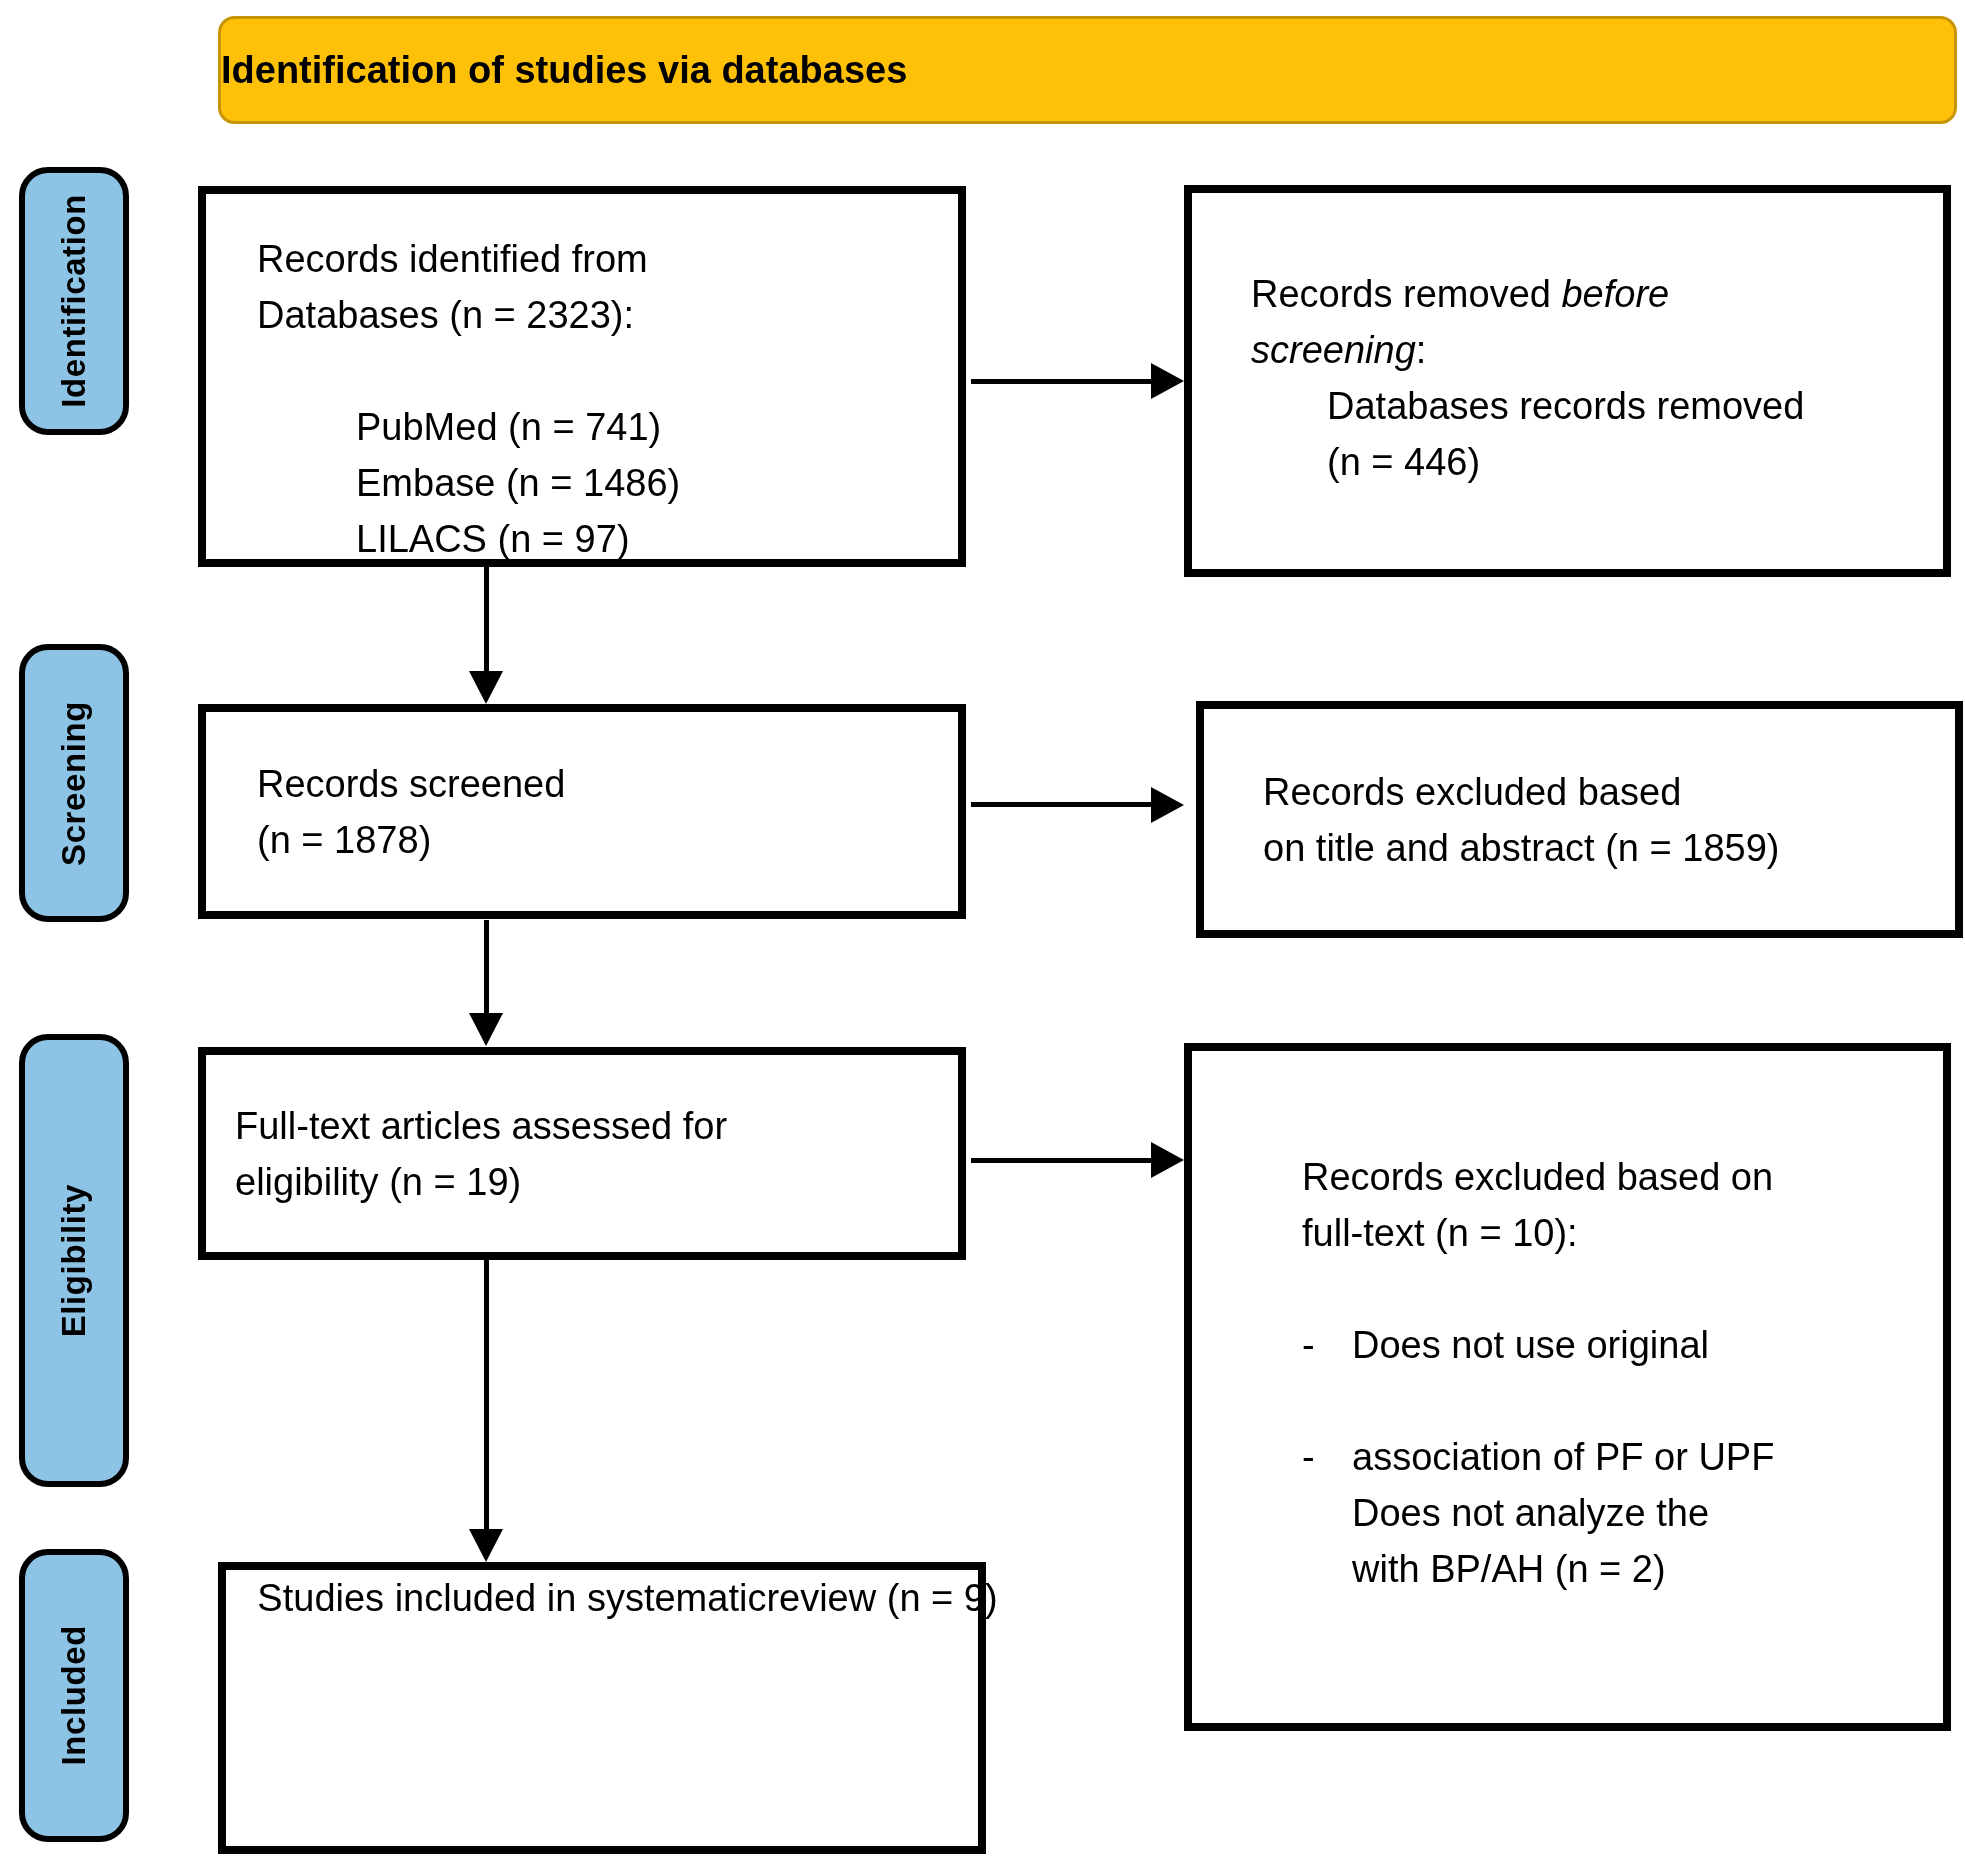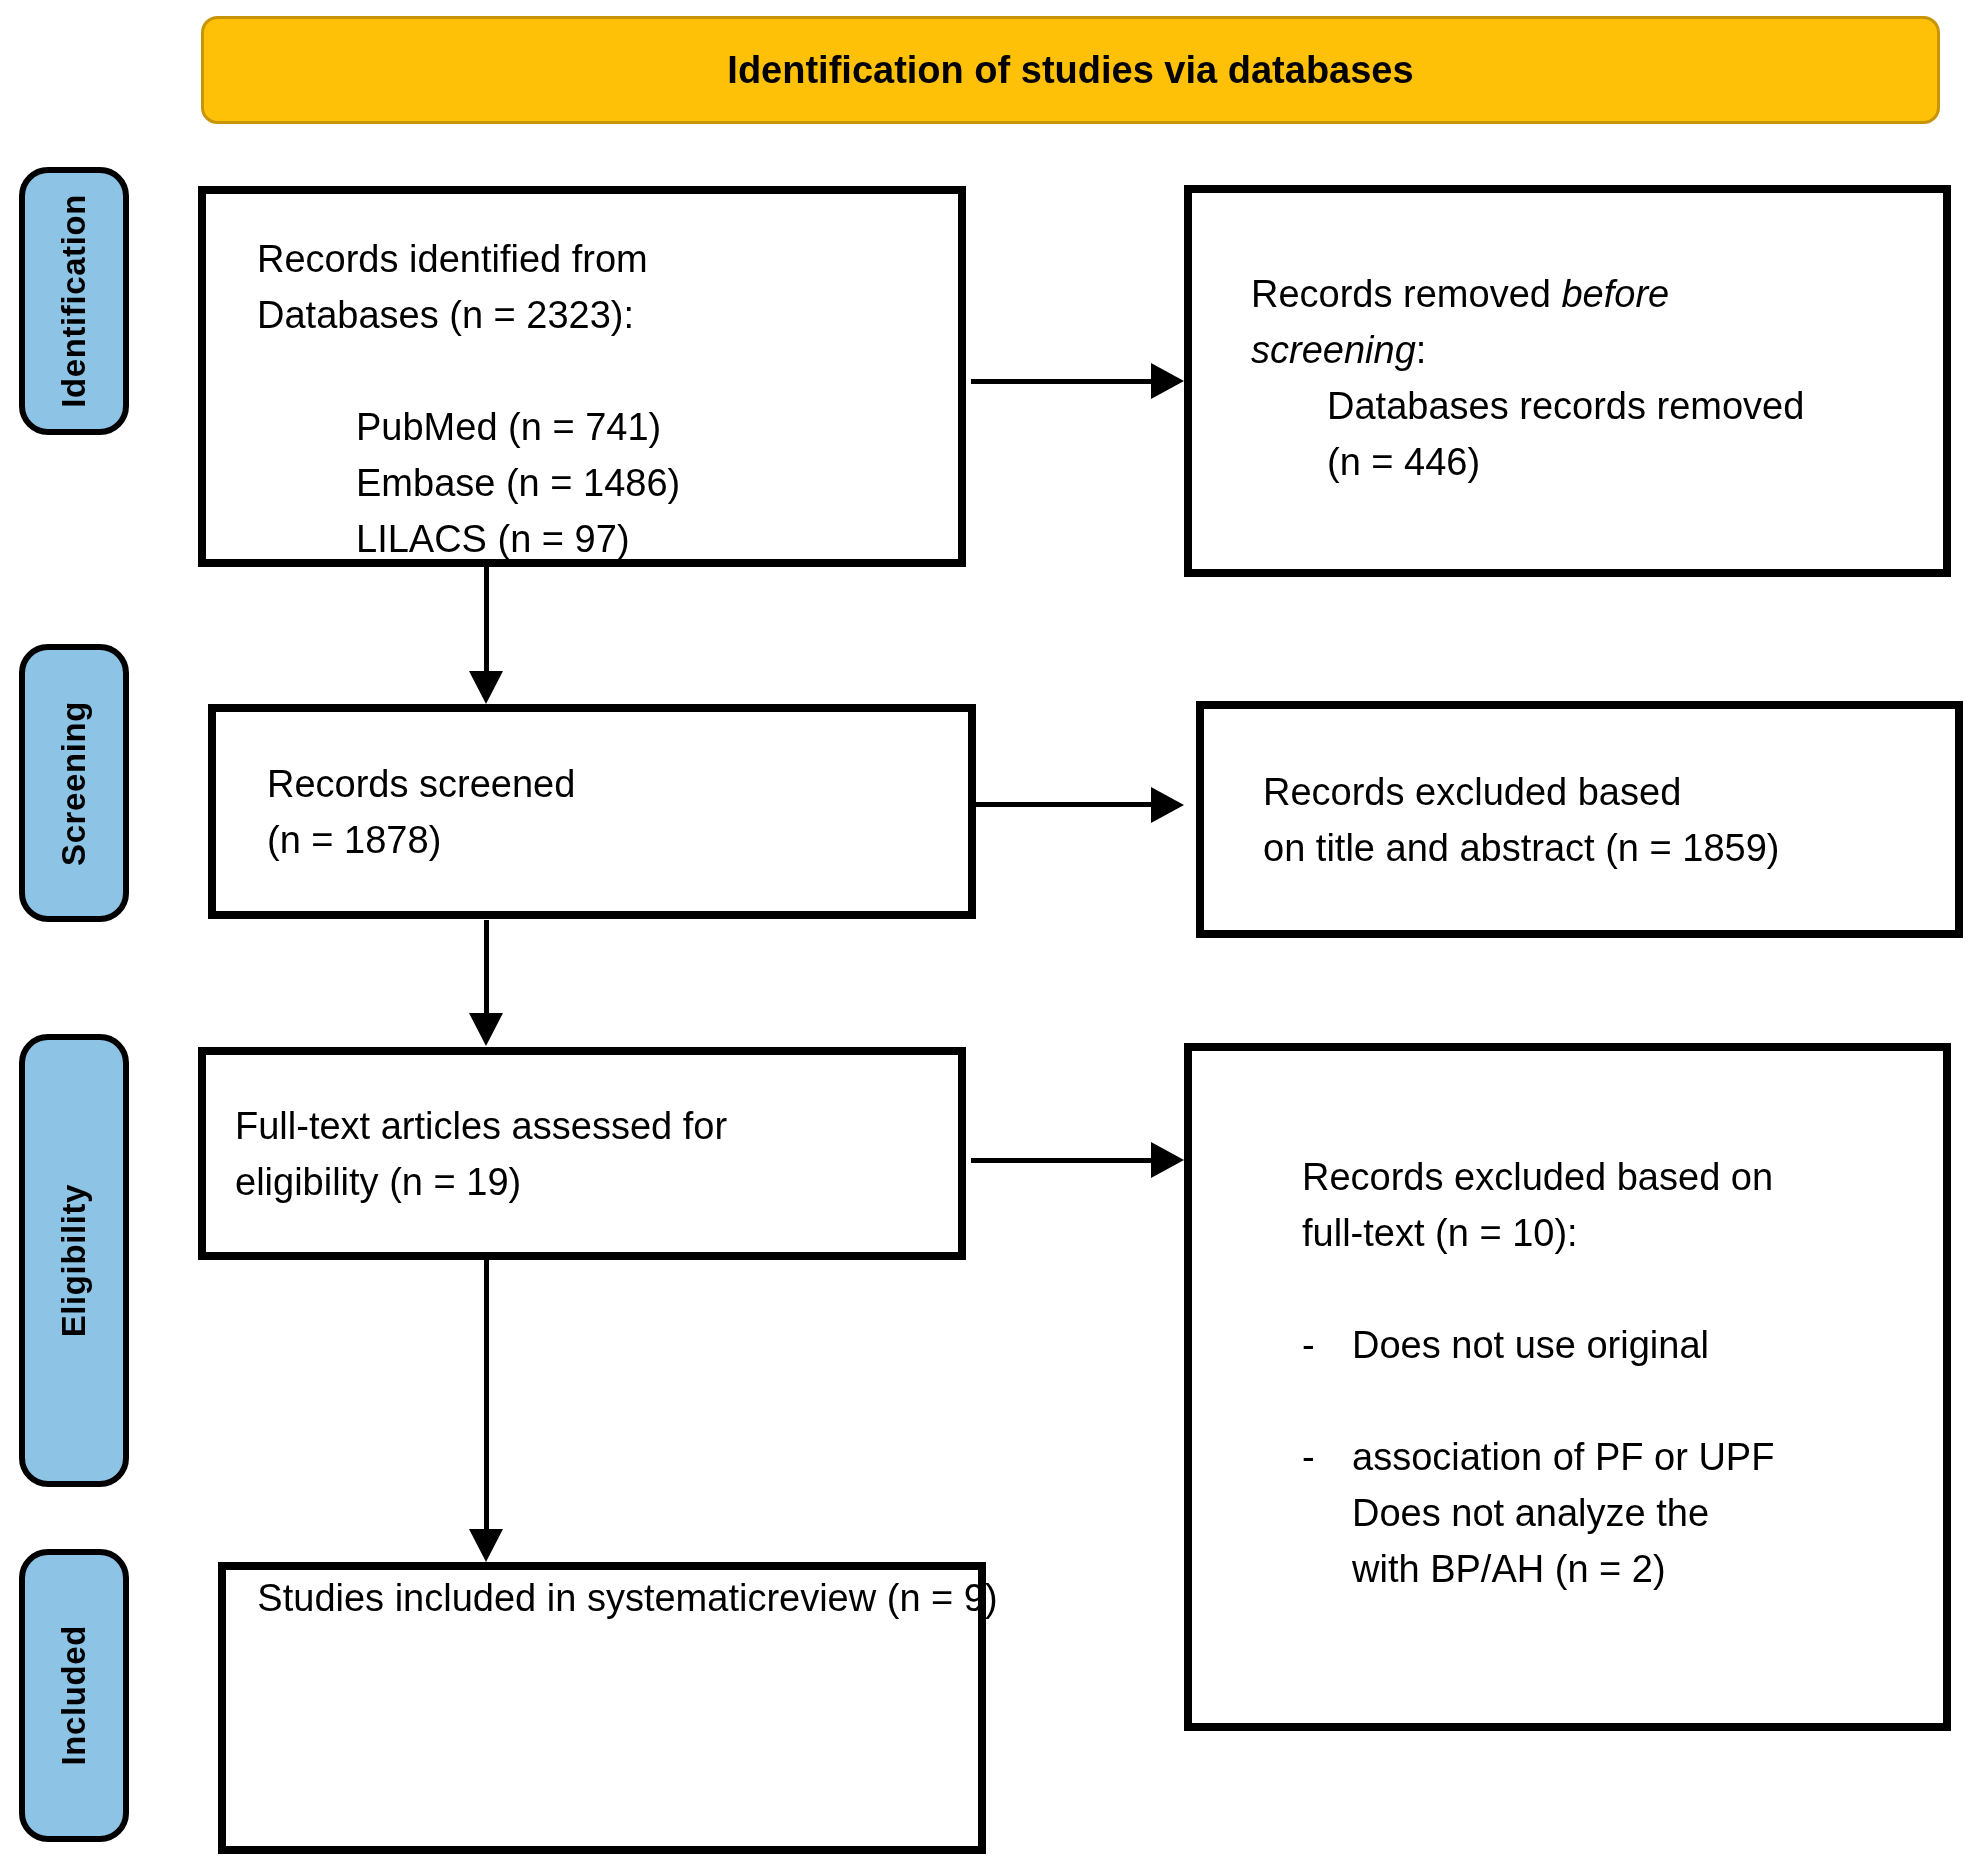--- a/index.html
+++ b/index.html
@@ -9,26 +9,26 @@
     height: 1873px;
     background: #ffffff;
     font-family: "Liberation Sans", sans-serif;
     color: #000000;
   }
   * { box-sizing: border-box; }
 
   
   .banner {
     position: absolute;
-    left: 201px; top: 16px;
+    left: 218px; top: 16px;
     width: 1739px; height: 108px;
     background: var(--header-bg, #FFC008);
     border: 3.8px solid var(--header-border, #C79406);
     border-radius: 16.6px;
-    display: flex; align-items: center; justify-content: center;
+    display: flex; align-items: center; 
     font-size: 38px; font-weight: bold;
   }
 
   
   .stage {
     position: absolute;
     left: 19px; width: 110px;
     background: var(--stage-fill, #8DC3E5);
     border: 6.4px solid #000000;
     border-radius: 29px;
@@ -58,21 +58,21 @@
   .spacer { height: 56px; }
   .italic { font-style: italic; }
 
   #box-records-identified { left: 198px; top: 186px; width: 768px; height: 381px; padding: 37px 19px 0 51px; }
   #box-records-identified .sources { margin-left: 99px; }
 
   #box-records-removed { left: 1184px; top: 185px; width: 767px; height: 392px; padding: 73px 19px 0 59px; }
   #box-records-removed .detail { margin-left: 76px; }
 
   #box-records-screened { left: 198px; top: 704px; width: 768px; height: 215px;
-    display: flex; flex-direction: column; justify-content: center; padding-left: 51px; margin-left: 10px; }
+    display: flex; flex-direction: column; justify-content: center; padding-left: 51px; }
 
   #box-excluded-title-abstract { left: 1184px; top: 701px; width: 767px; height: 237px;
     display: flex; flex-direction: column; justify-content: center; padding-left: 59px; margin-left: 12px; }
 
   #box-fulltext-assessed { left: 198px; top: 1047px; width: 768px; height: 213px;
     display: flex; flex-direction: column; justify-content: center; padding-left: 29px; }
 
   #box-excluded-fulltext { left: 1184px; top: 1043px; width: 767px; height: 688px; padding: 98px 25.5px 0 110px; }
   .bullet { display: flex; }
   .bullet .dash { flex: 0 0 50px; width: 50px; }

